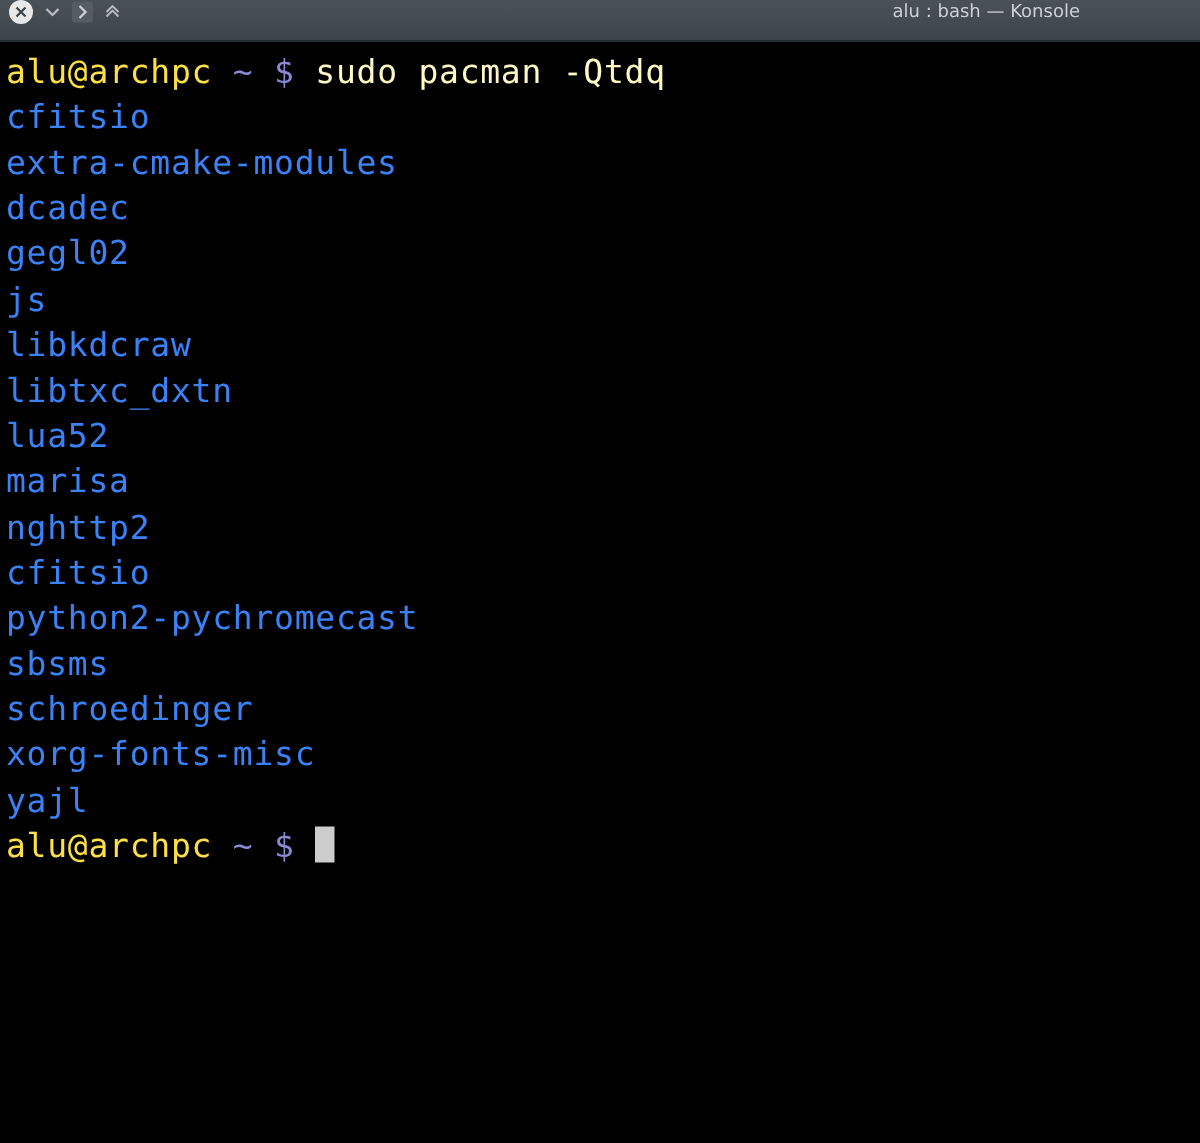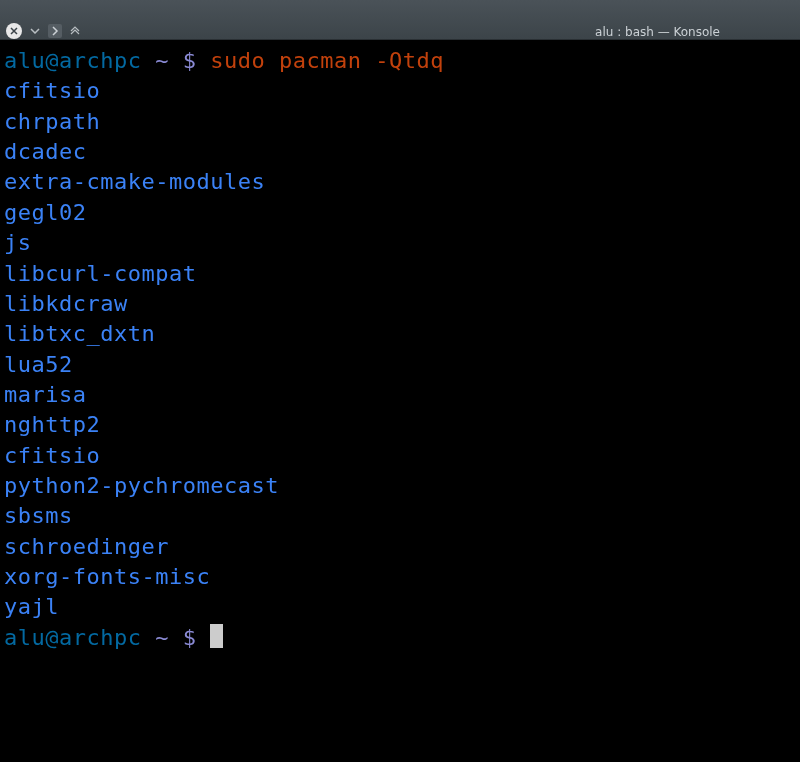--- a/index.html
+++ b/index.html
@@ -4,24 +4,24 @@
   <style>
     * { margin: 0; padding: 0; box-sizing: border-box; }
     body {
       width: 800px;
       height: 762px;
       background: #000;
       font-family: "DejaVu Sans Mono", "Liberation Mono", monospace;
       overflow: hidden;
     }
     .titlebar {
-      height: 40px;
+      height: 28px;
       background: linear-gradient(to bottom, #4a5258 0%, #3c4449 100%);
       display: flex;
-      align-items: flex-end;
+      align-items: flex-start;
       padding: 0 6px;
       position: relative;
       border-bottom: 1px solid #2a3034;
     }
     .titlebar-left {
       display: flex;
       align-items: center;
       gap: 6px;
     }
     .close-btn {
@@ -66,24 +66,24 @@
     }
     .terminal {
       padding: 6px 4px;
       background: #000;
       height: calc(100% - 28px);
       font-size: 22px;
       line-height: 1.38;
       letter-spacing: 0.5px;
     }
     .line { white-space: pre; color: #fff; }
-    .user { color: #0369a1; }
+    .user { color: #fde047; }
     .tilde { color: #8a8ad4; }
     .dollar { color: #8a8ad4; }
-    .cmd { color: #c2410c; }
+    .cmd { color: #fef9c3; }
     .pkg { color: #3b82f6; }
     .cursor {
       display: inline-block;
       width: 13px;
       height: 24px;
       background: #cccccc;
       vertical-align: text-bottom;
       margin-bottom: 2px;
     }
   </style>
@@ -113,26 +113,24 @@
         </svg>
     </div>
   </div>
   <div class="title-text">alu : bash — Konsole</div>
 </div>
 
 <div class="terminal">
   <div class="line"><span class="user">alu@archpc</span> <span class="tilde">~</span> <span class="dollar">$</span> <span class="cmd">sudo pacman -Qtdq</span></div>
   <div id="output-container">
       <div class="line pkg">cfitsio</div>
-      <div class="line pkg">chrpath</div>
+      <div class="line pkg">extra-cmake-modules</div>
       <div class="line pkg">dcadec</div>
-      <div class="line pkg">extra-cmake-modules</div>
       <div class="line pkg">gegl02</div>
       <div class="line pkg">js</div>
-      <div class="line pkg">libcurl-compat</div>
       <div class="line pkg">libkdcraw</div>
       <div class="line pkg">libtxc_dxtn</div>
       <div class="line pkg">lua52</div>
       <div class="line pkg">marisa</div>
       <div class="line pkg">nghttp2</div>
       <div class="line pkg">cfitsio</div>
       <div class="line pkg">python2-pychromecast</div>
       <div class="line pkg">sbsms</div>
       <div class="line pkg">schroedinger</div>
       <div class="line pkg">xorg-fonts-misc</div>

